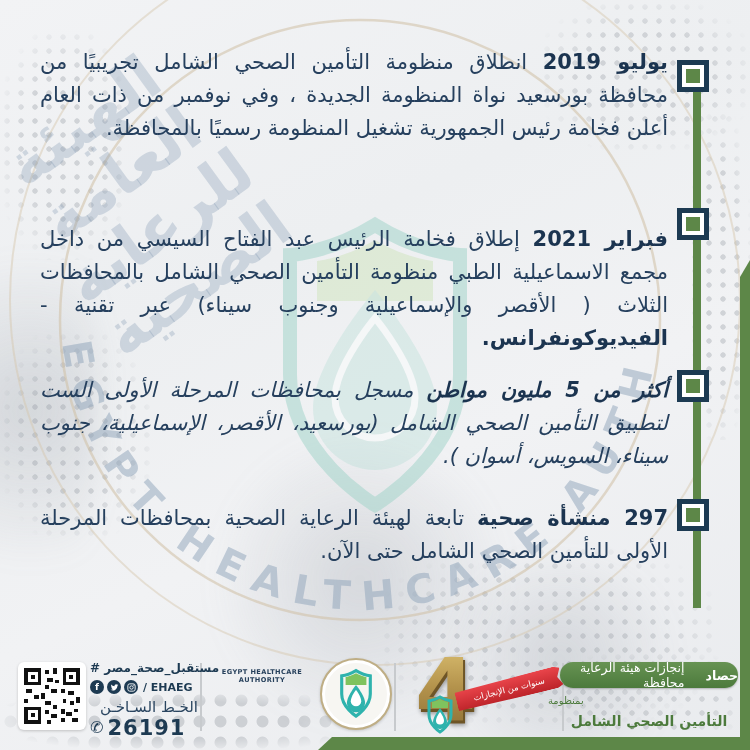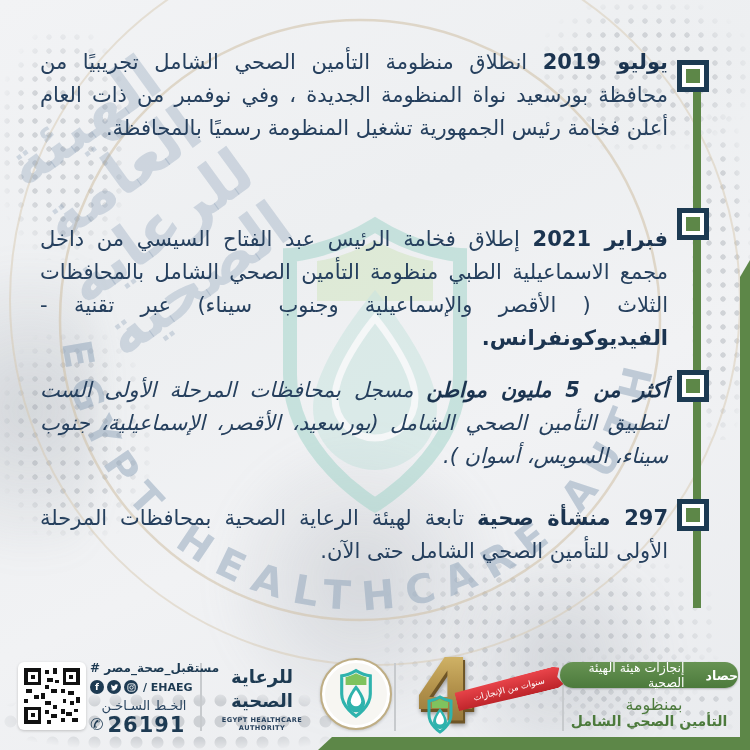--- a/index.html
+++ b/index.html
@@ -30,22 +30,22 @@
   .strip-bottom{position:absolute;left:318px;top:737px;width:432px;height:13px;background:#5d8748;z-index:7;
     clip-path:polygon(14px 0,100% 0,100% 100%,0 100%);}
   
   .footer{position:absolute;left:0;top:655px;width:750px;height:83px;z-index:6;}
   .fdiv{position:absolute;top:8px;width:2px;height:68px;background:#c7cacd;}
   
   .badge{position:absolute;right:12px;top:7px;width:178px;height:26px;border-radius:13px;
     background:linear-gradient(180deg,#679353,#4c7a3c);display:flex;align-items:center;justify-content:center;
     direction:rtl;color:#ffffff;font-size:12.5px;box-shadow:0 1px 2px rgba(0,0,0,.25);}
   .badge b{font-weight:bold;margin-left:21px;}
-  .sub1{position:absolute;right:7px;top:40px;width:178px;text-align:center;direction:rtl;
-    color:#4c7a3c;font-size:16px;}
+  .sub1{position:absolute;right:24px;top:40px;width:178px;text-align:left;direction:rtl;
+    color:#4c7a3c;font-size:10px;}
   .sub2{position:absolute;right:12px;top:58px;width:178px;text-align:center;direction:rtl;
     color:#4c7a3c;font-size:14px;font-weight:bold;}
   
   .four{position:absolute;left:415px;top:-8px;font-size:88px;font-weight:bold;line-height:1;
     background:linear-gradient(180deg,#d8bc6e 0%,#b4934c 45%,#8a6d33 100%);
     -webkit-background-clip:text;background-clip:text;color:transparent;
     text-shadow:none;filter:drop-shadow(2px 3px 0 #6e5526) drop-shadow(1px 2px 2px rgba(0,0,0,.35));z-index:2;}
   .ribbon{position:absolute;left:455px;top:23px;width:108px;height:22px;z-index:3;
     background:linear-gradient(180deg,#ea454b,#bc2329);transform:rotate(-14deg);
     clip-path:polygon(0 8%,94% 0,100% 12%,96% 50%,100% 88%,94% 100%,0 92%);
@@ -59,21 +59,21 @@
   .ehaname .l1{font-size:18px;font-weight:bold;line-height:24px;}
   .ehaname .l2{font-size:18px;font-weight:bold;line-height:24px;}
   .ehaname .en{font-size:6.6px;letter-spacing:.4px;margin-top:3px;font-weight:bold;color:#27415c;}
   
   .contact{position:absolute;left:90px;top:6px;width:108px;color:#1d3a52;}
   .c-hash{direction:ltr;font-size:12px;font-weight:bold;white-space:nowrap;}
   .c-social{display:flex;align-items:center;gap:3px;margin-top:5px;direction:ltr;}
   .sicon{width:14px;height:14px;border-radius:50%;background:#1d3a52;color:#fff;display:flex;
     align-items:center;justify-content:center;font-size:9px;font-weight:bold;}
   .c-handle{font-size:11px;font-weight:bold;margin-left:2px;}
-  .c-hot{direction:rtl;font-size:13px;letter-spacing:1px;margin-top:4px;color:#2a4560;text-align:center;}
+  .c-hot{direction:rtl;font-size:15px;letter-spacing:1px;margin-top:4px;color:#2a4560;}
   .c-num{display:flex;align-items:center;gap:4px;direction:ltr;margin-top:0px;}
   .c-num .ph{font-size:16px;line-height:16px;}
   .c-num .n{font-size:21px;font-weight:bold;letter-spacing:1px;}
   .qr{position:absolute;left:18px;top:7px;width:68px;height:68px;background:#ffffff;border-radius:6px;
     box-shadow:0 1px 3px rgba(0,0,0,.2);display:flex;align-items:center;justify-content:center;}
 </style>
 </head>
 <body>
 
 <div class="canvas">
@@ -129,21 +129,21 @@
   <div class="strip-right"></div>
   <div class="strip-bottom"></div>
 
   <div class="footer">
     <div class="fdiv" style="left:200px;"></div>
     <div class="fdiv" style="left:394px;"></div>
     <div class="fdiv" style="left:562px;"></div>
 
     <div class="badge">
       <b>حصاد</b>
-      <span>إنجازات هيئة الهيئة الصحية</span>
+      <span>إنجازات هيئة الرعاية محافظة</span>
     </div>
     <div class="sub1">بمنظومة</div>
     <div class="sub2">التأمين الصحي الشامل</div>
 
     <div class="four">4</div>
     <div class="ribbon">سنوات من الإنجازات</div>
     <span class="mini-emblem">
       <svg width="34" height="40" viewBox="0 0 34 40">
         <path d="M17 2 c6 3.5 11 4 11 4 v14 c0 10 -11 17 -11 17 s-11 -7 -11 -17 v-14 c0 0 5 -0.5 11 -4 z" fill="none" stroke="#2fb3ad" stroke-width="3"></path>
         <path d="M17 4 c4 2.3 8 3 8 3 l0 6 -16 0 0 -6 c0 0 4 -0.7 8 -3 z" fill="#7fc35e"></path>
@@ -154,21 +154,20 @@
 
     <div class="seal">
       <svg width="46" height="52" viewBox="0 0 34 40">
         <path d="M17 2 c6 3.5 11 4 11 4 v14 c0 10 -11 17 -11 17 s-11 -7 -11 -17 v-14 c0 0 5 -0.5 11 -4 z" fill="none" stroke="#2fb3ad" stroke-width="2.4"></path>
         <path d="M17 4 c4 2.3 8 3 8 3 l0 6 -16 0 0 -6 c0 0 4 -0.7 8 -3 z" fill="#7fc35e"></path>
         <path d="M17 13 c0 0 -7 8.5 -7 14 a7 7 0 0 0 14 0 c0 -5.5 -7 -14 -7 -14 z" fill="#2fb3ad"></path>
         <path d="M17 17 c0 0 -4 5 -4 8.5 a4 4 0 0 0 8 0 c0 -3.5 -4 -8.5 -4 -8.5 z" fill="#ffffff"></path>
       </svg>
     </div>
     <div class="ehaname">
-      <div class="l2">للرعاية الصحية</div>
       <div class="en">EGYPT HEALTHCARE AUTHORITY</div>
     </div>
 
     <div class="contact">
       <div class="c-hash"># مستقبل_صحة_مصر</div>
       <div class="c-social">
         <span class="sicon">f</span>
         <span class="sicon">
           <svg width="9" height="9" viewBox="0 0 16 16">
               <path fill="#fff" d="M15 3.5c-.5.2-1 .4-1.6.5.6-.4 1-.9 1.2-1.6-.5.3-1.1.6-1.8.7A2.8 2.8 0 0 0 8 5.1v.6C5.7 5.6 3.6 4.5 2.2 2.8c-.7 1.2-.3 2.8.9 3.6-.4 0-.9-.1-1.2-.3 0 1.3.9 2.5 2.2 2.8-.4.1-.8.1-1.2 0 .3 1.1 1.4 1.9 2.6 1.9A5.6 5.6 0 0 1 1 12.1 7.9 7.9 0 0 0 13.2 5.4v-.4c.6-.4 1.1-.9 1.8-1.5z"></path>

